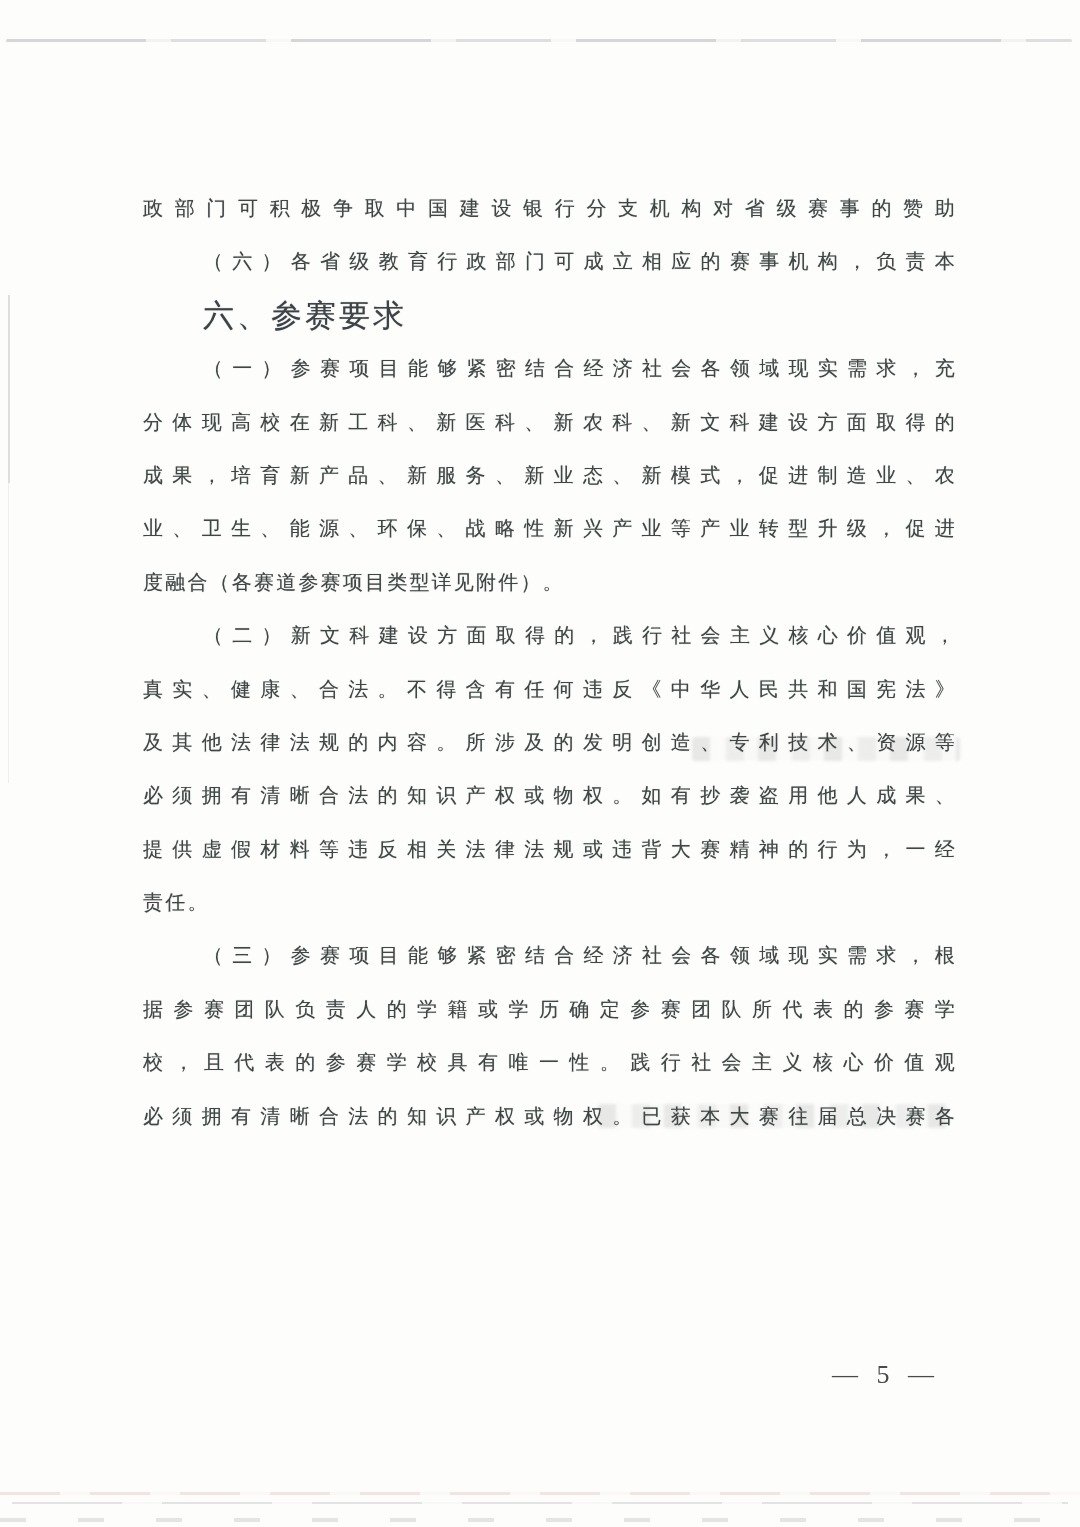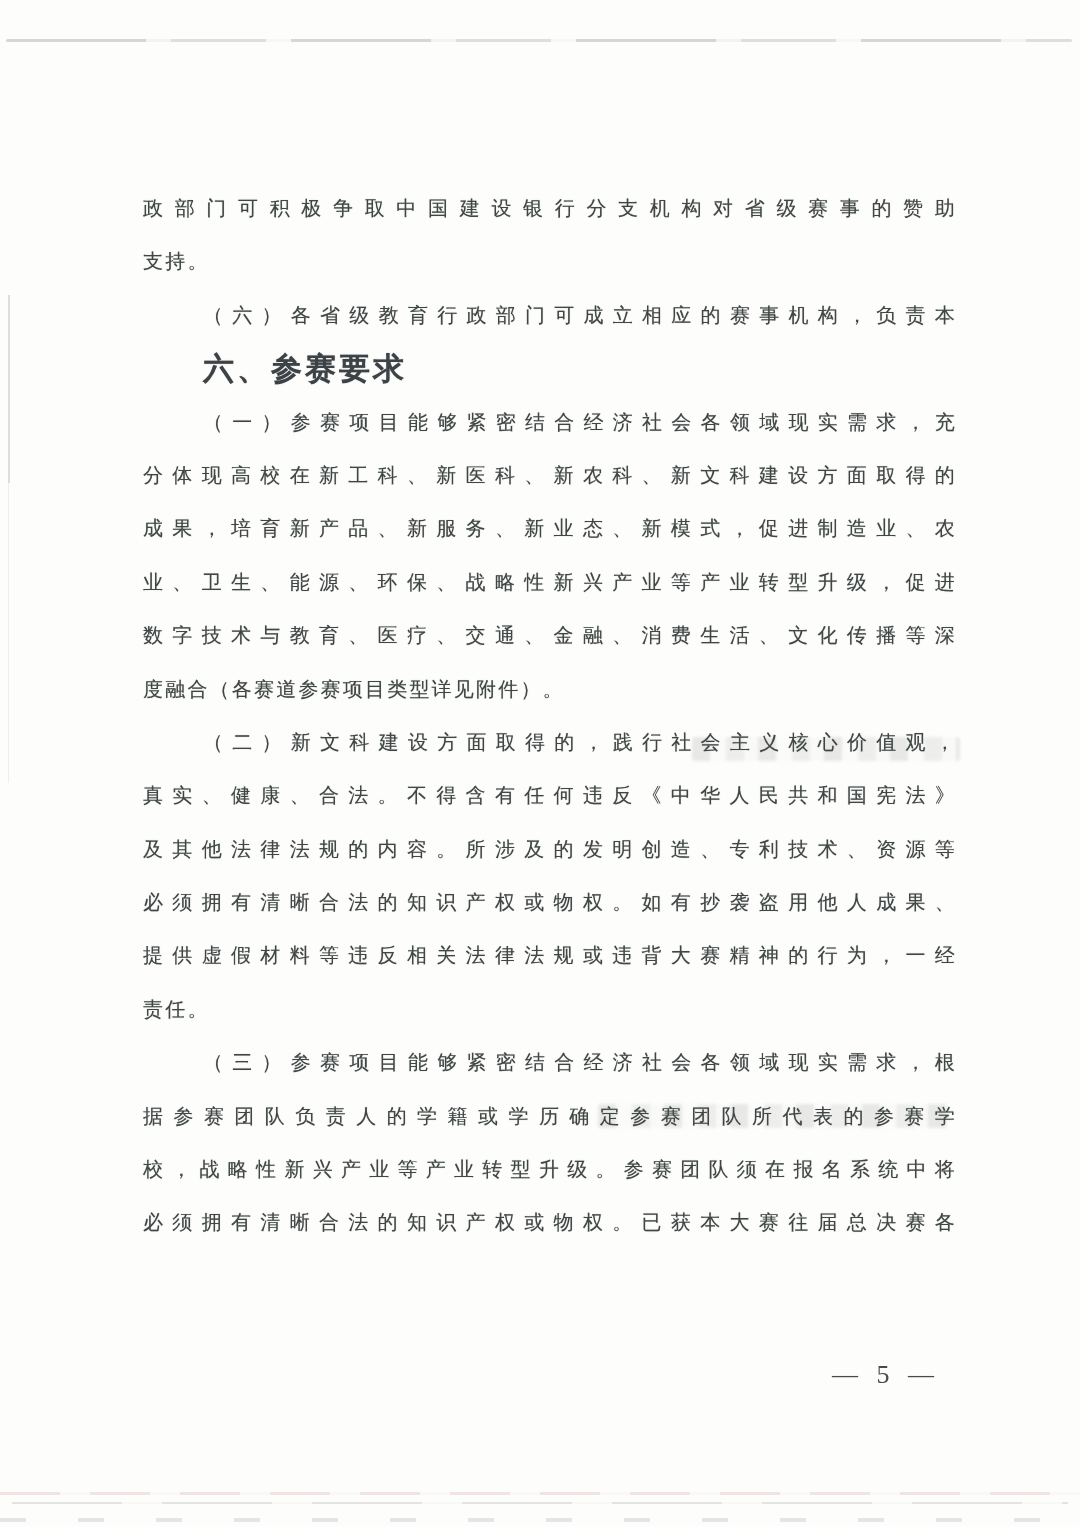--- a/index.html
+++ b/index.html
@@ -96,21 +96,21 @@
   .doc-line.justify {
     white-space: normal;
     text-align: justify;
     text-align-last: justify;
   }
   .doc-line.indent {
     text-indent: 60px;
   }
   .doc-line.heading {
     font-family: "Liberation Sans", sans-serif;
-    font-weight: bold;
+    font-weight: normal;
     font-size: 31px;
     letter-spacing: 3px;
     color: #3c4245;
     text-shadow: 0 0 1px rgba(60,66,69,0.55);
   }
 
   
   .page-number {
     position: absolute;
     left: 826px;
@@ -134,36 +134,34 @@
   <div class="artifact artifact-left-line-1"></div>
   <div class="artifact artifact-left-line-2"></div>
   <div class="artifact ghost-strip ghost-1"></div>
   <div class="artifact ghost-strip ghost-2"></div>
   <div class="artifact artifact-bottom-pink"></div>
   <div class="artifact artifact-bottom-gray"></div>
   <div class="artifact artifact-bottom-dashes"></div>
 
   <div class="text-block">
       <div class="doc-line justify">政部门可积极争取中国建设银行分支机构对省级赛事的赞助</div>
-      <div class="doc-line">支持。</div>
       <div class="doc-line indent justify">（六）各省级教育行政部门可成立相应的赛事机构，负责本</div>
       <div class="doc-line heading indent">六、参赛要求</div>
       <div class="doc-line indent justify">（一）参赛项目能够紧密结合经济社会各领域现实需求，充</div>
       <div class="doc-line justify">分体现高校在新工科、新医科、新农科、新文科建设方面取得的</div>
       <div class="doc-line justify">成果，培育新产品、新服务、新业态、新模式，促进制造业、农</div>
       <div class="doc-line justify">业、卫生、能源、环保、战略性新兴产业等产业转型升级，促进</div>
-      <div class="doc-line justify">数字技术与教育、医疗、交通、金融、消费生活、文化传播等深</div>
       <div class="doc-line">度融合（各赛道参赛项目类型详见附件）。</div>
       <div class="doc-line indent justify">（二）新文科建设方面取得的，践行社会主义核心价值观，</div>
       <div class="doc-line justify">真实、健康、合法。不得含有任何违反《中华人民共和国宪法》</div>
       <div class="doc-line justify">及其他法律法规的内容。所涉及的发明创造、专利技术、资源等</div>
       <div class="doc-line justify">必须拥有清晰合法的知识产权或物权。如有抄袭盗用他人成果、</div>
       <div class="doc-line justify">提供虚假材料等违反相关法律法规或违背大赛精神的行为，一经</div>
       <div class="doc-line">责任。</div>
       <div class="doc-line indent justify">（三）参赛项目能够紧密结合经济社会各领域现实需求，根</div>
       <div class="doc-line justify">据参赛团队负责人的学籍或学历确定参赛团队所代表的参赛学</div>
-      <div class="doc-line justify">校，战略性新兴产业等产业转型升级。参赛团队须在报名系统中将</div>
+      <div class="doc-line justify">校，且代表的参赛学校具有唯一性。践行社会主义核心价值观</div>
       <div class="doc-line justify">必须拥有清晰合法的知识产权或物权。已获本大赛往届总决赛各</div>
     </div>
 
   <div class="page-number">— 5 —</div>
 
 </div>
 
 </body></html>

